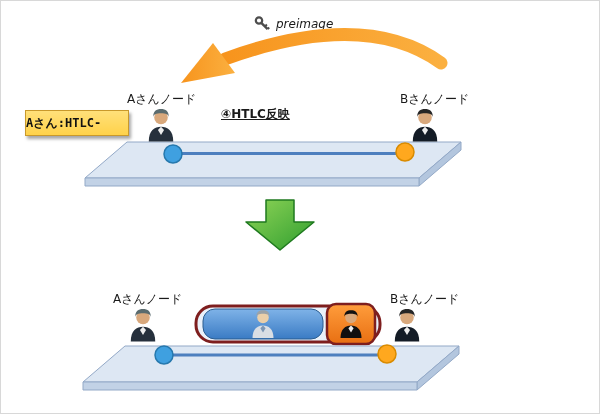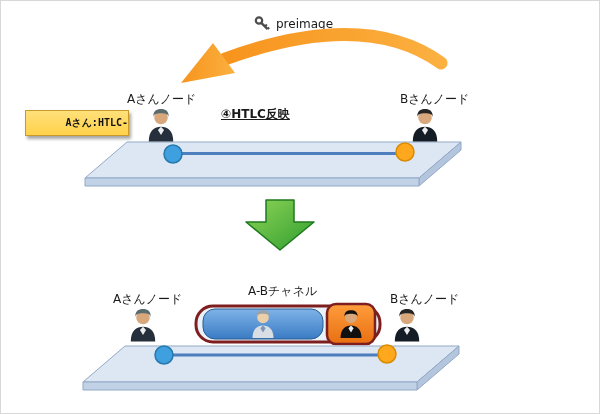--- a/index.html
+++ b/index.html
@@ -10,22 +10,22 @@
     position:relative; width:600px; height:414px;
     background:#ffffff; border:1px solid #d8d8d8; overflow:hidden;
   }
   .scene{ position:absolute; left:0; top:0; width:100%; height:100%; }
 
   .label{ position:absolute; font-size:12px; color:#1a1a1a; white-space:nowrap; }
   .label--bold{ font-weight:bold; }
 
   .tag{
     position:absolute; width:104px; height:26px; line-height:24px;
-    text-align:right; font-family:"DejaVu Sans Mono","Liberation Mono",monospace;
-    font-size:10px; font-weight:bold; color:#111;
+    text-align:left; font-family:"DejaVu Sans Mono","Liberation Mono",monospace;
+    font-size:12px; font-weight:bold; color:#111;
     border:1px solid; box-shadow:2px 3px 3px rgba(0,0,0,.35);
   }
   .tag--a{ background:linear-gradient(180deg,#ffe07a,var(--a-box-bg,#ffd24a)); border-color:#c9992b; }
   .tag--b{ background:linear-gradient(180deg,#fbff69,var(--b-box-bg,#f4f400)); border-color:#b9bf1e; }
 
   .abs-svg{ position:absolute; overflow:visible; }
 
   
   .plat-top  { fill:var(--platform-fill,#dde7f3); stroke:var(--platform-edge,#93a9c7); stroke-width:1; }
   .plat-front{ fill:#c2d2e6; stroke:var(--platform-edge,#93a9c7); stroke-width:1; }
@@ -43,21 +43,21 @@
   .person{ position:absolute; }
   .person .hair { fill:var(--hair,#3a3a3a); }
   .person .face { fill:var(--face,#d8a87c); }
   .person .suit { fill:var(--suit,#1f2d3d); }
   .person .shirt{ fill:var(--shirt,#ededed); }
   .person--a    { --hair:#5a6b6e; --suit:#26303c; }
   .person--b    { --hair:#262626; --suit:#141c26; }
   .person--light{ --hair:#9aa2a8; --suit:#d9dee4; --face:#eacfa9; --shirt:#7c97b5; }
   .person--dark { --hair:#111111; --suit:#101010; }
 
-  .preimage-group{ position:absolute; left:252px; top:14px; display:flex; align-items:center; gap:5px; }
+  .preimage-group{ position:absolute; left:252px; top:14px; display:flex; align-items:center; gap:5px;font-style:italic; }
   .green-arrow{ stroke:#1f7a1f; stroke-width:1.5; stroke-linejoin:round; }
 </style>
 </head>
 <body>
 
 <svg width="0" height="0" style="position:absolute">
   <defs>
     <linearGradient id="gradOrange" x1="0" y1="0" x2="1" y2="0">
       <stop offset="0" stop-color="#f7941d"></stop>
         <stop offset="1" stop-color="#fbb040"></stop>
@@ -127,21 +127,20 @@
     </svg>
   </div>
 
   <svg class="abs-svg" style="left:243px; top:197px;" width="72" height="54" viewBox="0 0 72 54">
     <polygon class="green-arrow" fill="url(#gradGreen)" points="22,2 50,2 50,24 70,24 36,52 2,24 22,24"></polygon>
   </svg>
 
   <div class="scene">
 
     <span class="label" style="left:112px; top:290px;">Aさんノード</span>
-    <span class="label" style="left:247px; top:282px;">A-Bチャネル</span>
     <span class="label" style="left:389px; top:290px;">Bさんノード</span>
 
     <svg class="abs-svg" style="left:192px; top:300px;" width="196" height="46" viewBox="0 0 196 46">
       <rect class="ch-outer" x="3" y="5" width="184" height="36" rx="17"></rect>
       <rect class="ch-blue" x="10" y="8" width="120" height="30" rx="12" fill="url(#gradBlue)"></rect>
       <rect class="ch-orange" x="134" y="3" width="48" height="40" rx="9" fill="url(#gradOrangeSq)"></rect>
     </svg>
 
     <svg class="person person--light" style="left:250px; top:307px;" width="24" height="31" viewBox="0 0 24 31">
       <path class="suit" d="M1.5 30 C1.5 21 6.5 17.5 12 17.5 C17.5 17.5 22.5 21 22.5 30 Z"></path>

